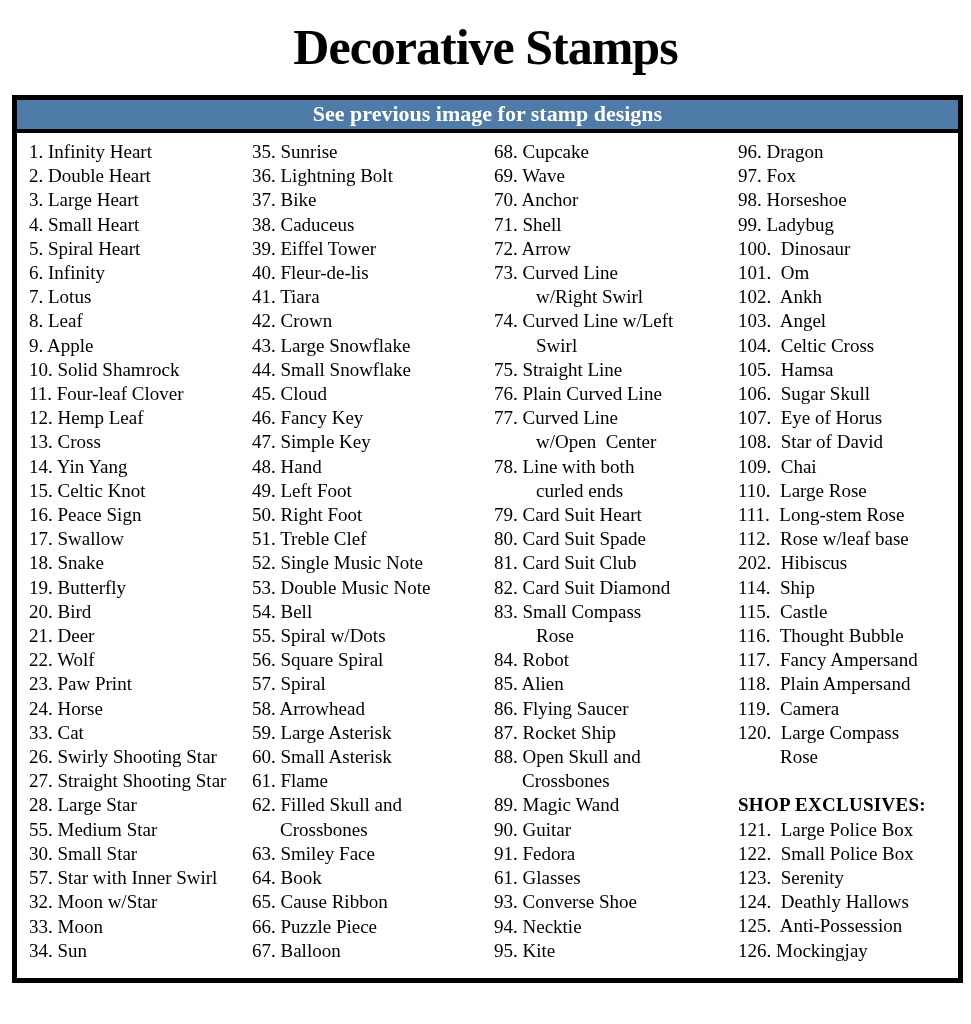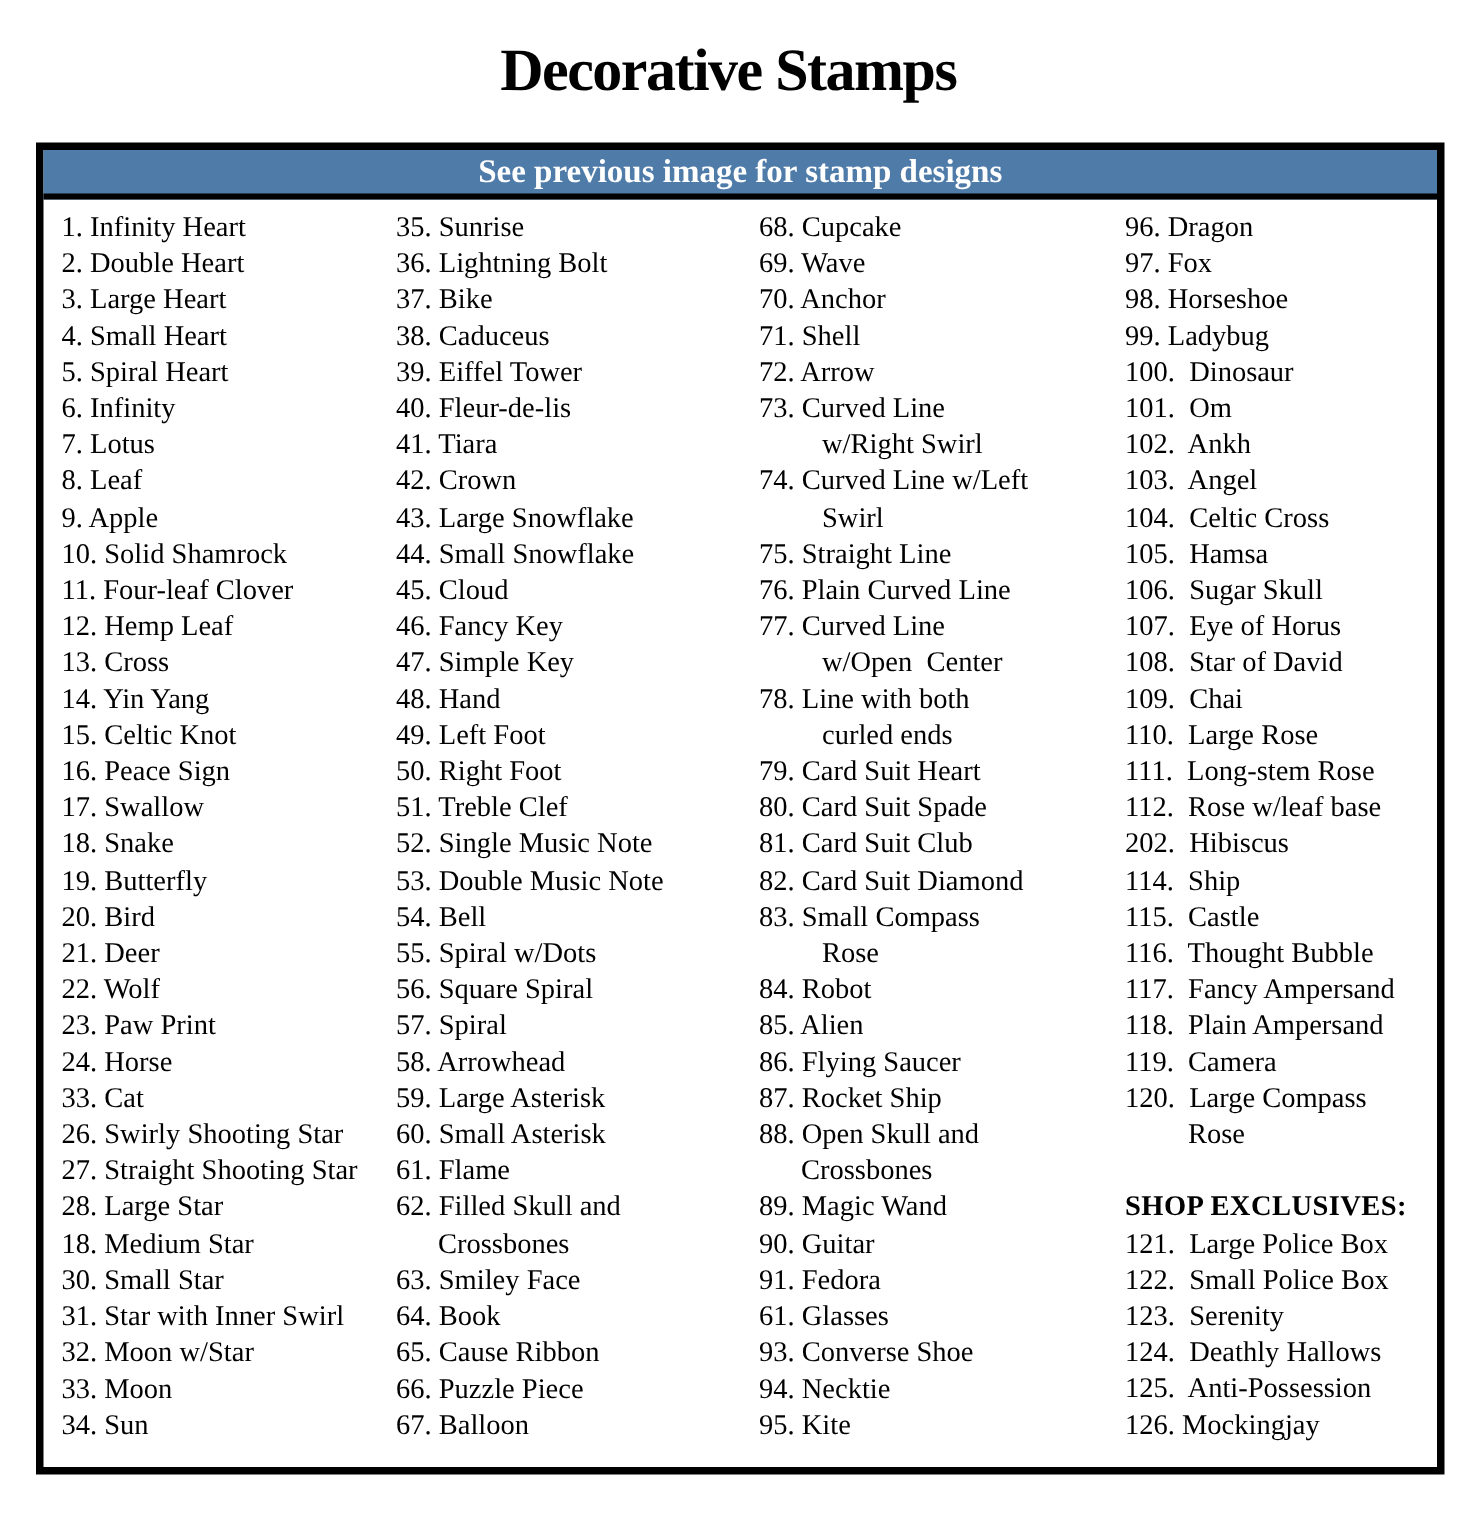--- a/index.html
+++ b/index.html
@@ -10,27 +10,27 @@
     width: 971px;
     height: 1024px;
     background: #ffffff;
     color: #000000;
     font-family: "Liberation Serif", "DejaVu Serif", serif;
     overflow: hidden;
   }
   .page-title {
     text-align: center;
     font-weight: 700;
-    font-size: 40px;
+    font-size: 50px;
     line-height: 62px;
     padding-top: 16px;
     letter-spacing: -1px;
   }
   .frame {
-    margin: 17px 8px 0 24px;
+    margin: 17px 8px 0 12px;
     border: 5px solid var(--border-color, #000000);
     background: #ffffff;
   }
   .banner {
     background: var(--banner-bg, #4f7ba9);
     border-bottom: 4px solid var(--border-color, #000000);
     color: var(--banner-text, #ffffff);
     font-weight: 700;
     font-size: 22px;
     height: 29px;
@@ -89,23 +89,23 @@
         <div class="line">19. Butterfly</div>
         <div class="line">20. Bird</div>
         <div class="line">21. Deer</div>
         <div class="line">22. Wolf</div>
         <div class="line">23. Paw Print</div>
         <div class="line">24. Horse</div>
         <div class="line">33. Cat</div>
         <div class="line">26. Swirly Shooting Star</div>
         <div class="line">27. Straight Shooting Star</div>
         <div class="line">28. Large Star</div>
-        <div class="line">18. Medium Star</div>
+        <div class="line">55. Medium Star</div>
         <div class="line">30. Small Star</div>
-        <div class="line">31. Star with Inner Swirl</div>
+        <div class="line">57. Star with Inner Swirl</div>
         <div class="line">32. Moon w/Star</div>
         <div class="line">33. Moon</div>
         <div class="line">34. Sun</div>
       </div>
     <div class="col col-2">
         <div class="line">35. Sunrise</div>
         <div class="line">36. Lightning Bolt</div>
         <div class="line">37. Bike</div>
         <div class="line">38. Caduceus</div>
         <div class="line">39. Eiffel Tower</div>

